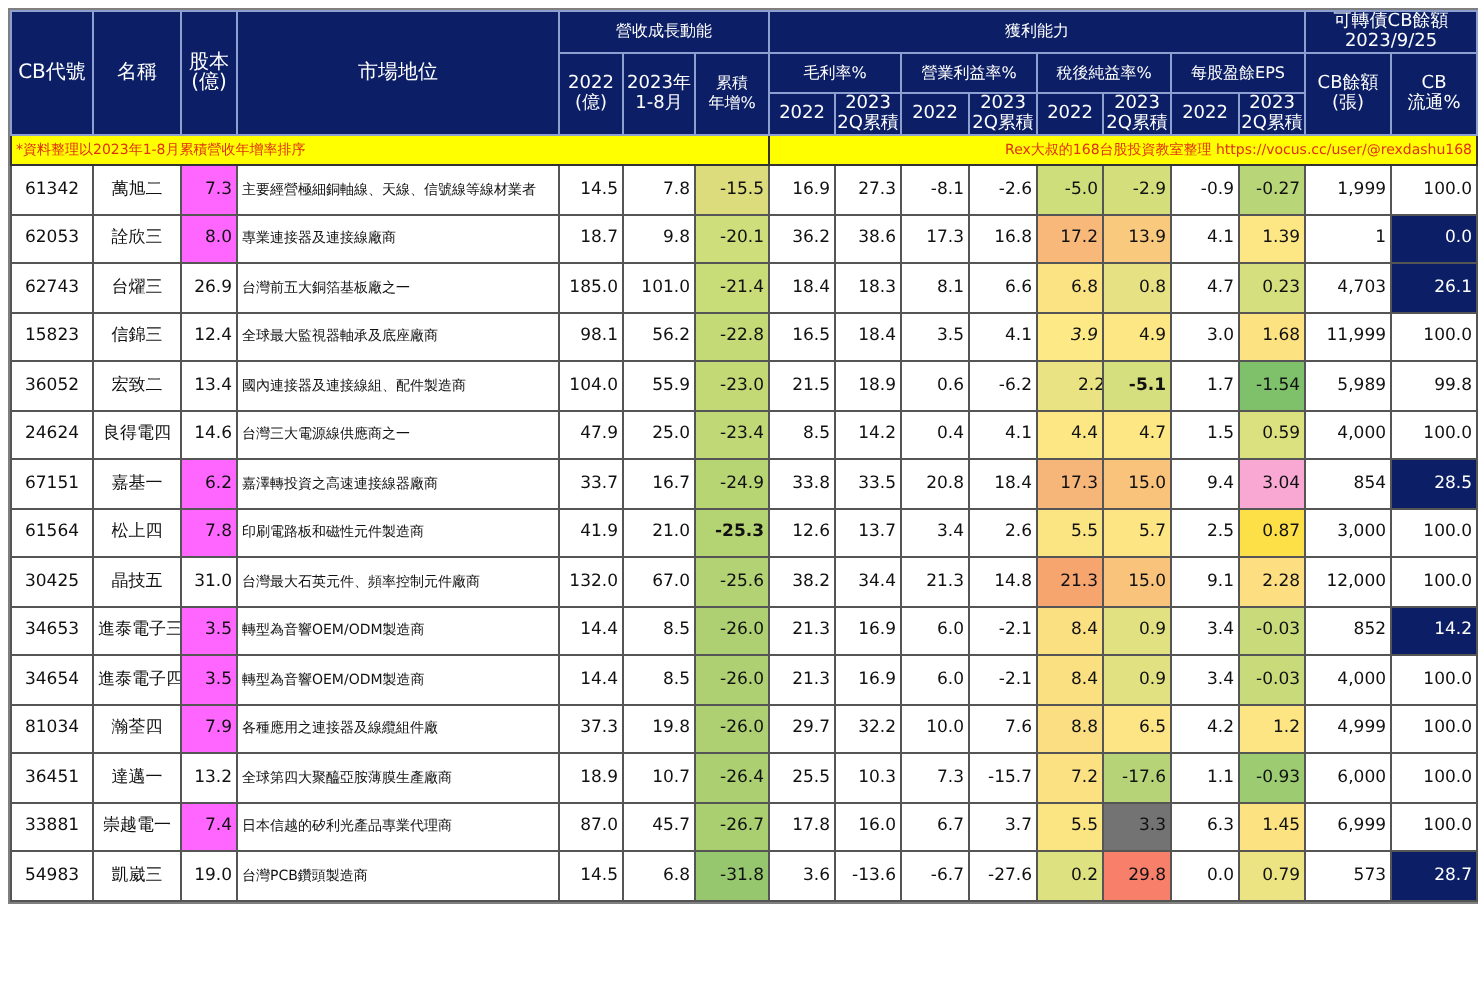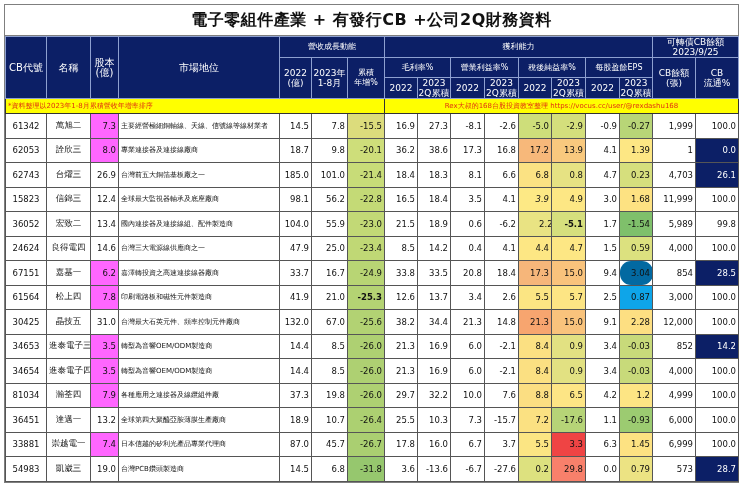--- a/index.html
+++ b/index.html
@@ -7,33 +7,32 @@
   .sheet { position:absolute; left:4px; top:4px; width:733px; border:1px solid #7f7f7f; background:#fff; }
   .title { height:30px; line-height:30px; text-align:center; font-size:16px; font-weight:bold; color:#111; border-bottom:1px solid #7f7f7f; letter-spacing:0.5px; }
   table { border-collapse:collapse; table-layout:fixed; width:733px; }
   th { background:#0c1f66; color:#ffffff; font-weight:normal; font-size:8px; border:1px solid #8ea0d0; padding:0; text-align:center; line-height:10px; overflow:hidden; }
   th.big { font-size:10px; }
   th.mid { font-size:9px; }
   tr.h1 th { height:20px; }
   tr.h2 th { height:19px; }
   tr.h3 th { height:20px; }
   tr.note td { background:#ffff00; color:#e03010; font-size:7px; height:14px; padding:0 2px; border:1px solid #333; white-space:nowrap; overflow:hidden; }
-  tr.note td.right { text-align:center; }
+  tr.note td.right { text-align:right; }
   td { font-size:8.5px; color:#111; border:1px solid #555; height:23.5px; padding:0 2px; overflow:hidden; white-space:nowrap; }
   td.c { text-align:center; }
   td.r { text-align:right; }
   td.l { text-align:left; font-size:7px; }
   td.pink { background:#ff66ff; }
   td.navy { background:#0c1f66; color:#ffffff; }
 </style>
 </head>
 <body>
 
 <div class="sheet">
-  <div class="title">電子零組件產業 + 有發行CB +公司2Q財務資料</div>
   <table>
     <colgroup>
       <col style="width:41px">
         <col style="width:44px">
         <col style="width:28px">
         <col style="width:161px">
       <col style="width:32px">
         <col style="width:36px">
         <col style="width:37px">
       <col style="width:33px">
@@ -206,40 +205,40 @@
           <td class="r">33.7</td>
           <td class="r">16.7</td>
           <td class="r" style="background: rgb(184, 213, 116);">-24.9</td>
           <td class="r">33.8</td>
           <td class="r">33.5</td>
           <td class="r">20.8</td>
           <td class="r">18.4</td>
           <td class="r" style="background: rgb(246, 182, 122);">17.3</td>
           <td class="r" style="background: rgb(249, 195, 124);">15.0</td>
           <td class="r">9.4</td>
-          <td class="r" style="background: #0369a1; border-radius: 11px;">3.04</td>
+          <td class="r" style="background: #f9a8d4;">3.04</td>
           <td class="r">854</td>
           <td class="r navy">28.5</td>
         </tr>
         <tr>
           <td class="c">61564</td>
           <td class="c">松上四</td>
           <td class="r pink">7.8</td>
           <td class="l">印刷電路板和磁性元件製造商</td>
           <td class="r">41.9</td>
           <td class="r">21.0</td>
           <td class="r" style="background: rgb(180, 211, 115); font-weight: bold;">-25.3</td>
           <td class="r">12.6</td>
           <td class="r">13.7</td>
           <td class="r">3.4</td>
           <td class="r">2.6</td>
           <td class="r" style="background: rgb(251, 229, 131);">5.5</td>
           <td class="r" style="background: rgb(253, 229, 132);">5.7</td>
           <td class="r">2.5</td>
-          <td class="r" style="background: #0ea5e9;">0.87</td>
+          <td class="r" style="background: #fde047;">0.87</td>
           <td class="r">3,000</td>
           <td class="r">100.0</td>
         </tr>
         <tr>
           <td class="c">30425</td>
           <td class="c">晶技五</td>
           <td class="r">31.0</td>
           <td class="l">台灣最大石英元件、頻率控制元件廠商</td>
           <td class="r">132.0</td>
           <td class="r">67.0</td>
@@ -337,21 +336,21 @@
           <td class="r pink">7.4</td>
           <td class="l">日本信越的矽利光產品專業代理商</td>
           <td class="r">87.0</td>
           <td class="r">45.7</td>
           <td class="r" style="background: rgb(170, 207, 113);">-26.7</td>
           <td class="r">17.8</td>
           <td class="r">16.0</td>
           <td class="r">6.7</td>
           <td class="r">3.7</td>
           <td class="r" style="background: rgb(251, 229, 131);">5.5</td>
-          <td class="r" style="background: #ef4444;">3.3</td>
+          <td class="r" style="background: #737373;">3.3</td>
           <td class="r">6.3</td>
           <td class="r" style="background: rgb(253, 226, 130);">1.45</td>
           <td class="r">6,999</td>
           <td class="r">100.0</td>
         </tr>
         <tr>
           <td class="c">54983</td>
           <td class="c">凱崴三</td>
           <td class="r">19.0</td>
           <td class="l">台灣PCB鑽頭製造商</td>

